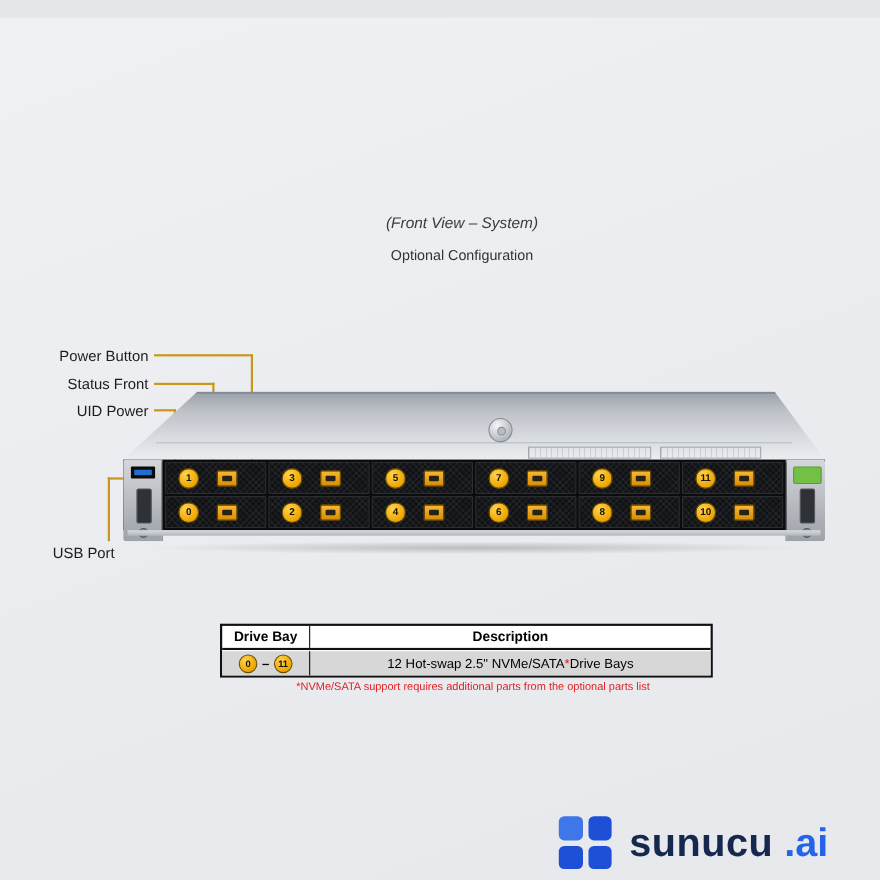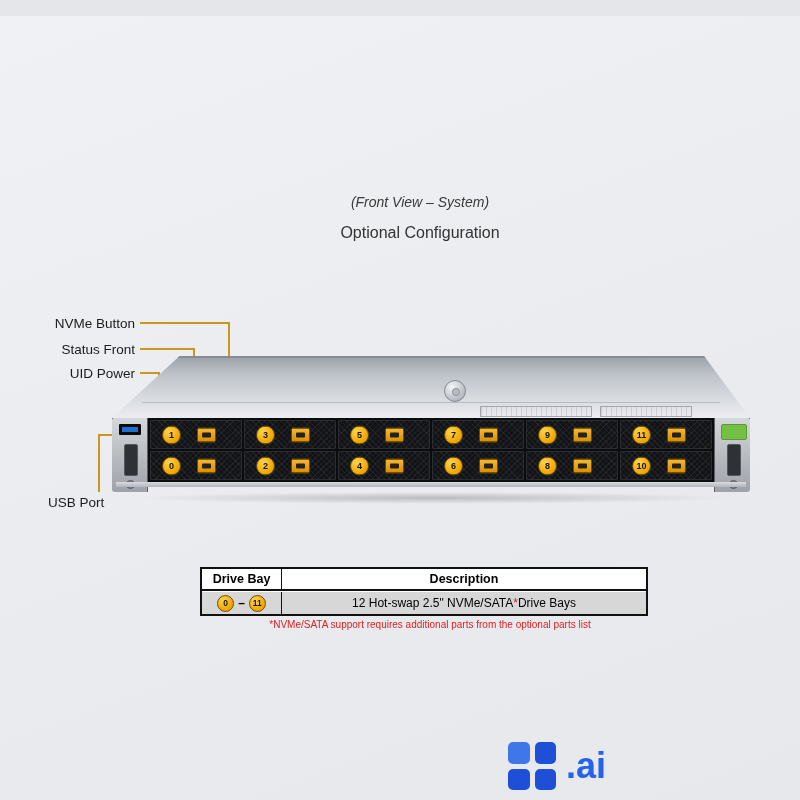--- a/index.html
+++ b/index.html
@@ -6,21 +6,21 @@
   #canvas{
     position:relative;width:800px;height:800px;margin:16px auto;
     background:linear-gradient(160deg,#f0f1f5 0%,#e9ebef 60%,#e6e8ec 100%);
     font-family:"Liberation Sans", sans-serif;overflow:hidden;
   }
   .abs{position:absolute;}
 
   
   .title-wrap{left:120px;top:178px;width:600px;text-align:center;}
   .title-line1{font-style:italic;font-size:14px;color:#3a3a3a;}
-  .title-line2{margin-top:14px;font-size:16px;color:#333;}
+  .title-line2{margin-top:14px;font-size:13px;color:#333;}
 
   
   .callout{font-size:13.5px;color:#1c1c1c;}
   .co-right{left:0;width:135px;text-align:right;}
   .line{position:absolute;background:#c9971c;}
 
   
   #chassis{left:112px;top:340px;width:638px;height:146px;}
   .topsurface{
     left:0;top:0;width:638px;height:62px;
@@ -113,21 +113,21 @@
 </head>
 <body>
 
 <div id="canvas">
 
   <div class="abs title-wrap">
     <div class="title-line1">(Front View – System)</div>
     <div class="title-line2">Optional Configuration</div>
   </div>
 
-  <div class="abs callout co-right" style="top:300px;">NVMe Button</div>
+  <div class="abs callout co-right" style="top:300px;">Power Button</div>
   <div class="abs callout co-right" style="top:326px;">Status Front</div>
   <div class="abs callout co-right" style="top:350px;">UID Power</div>
   <div class="abs callout" style="left:48px;top:479px;">USB Port</div>
 
   <div class="line" style="left:140px;top:306px;width:90px;height:2px;"></div>
   <div class="line" style="left:228px;top:306px;width:2px;height:100px;"></div>
   <div class="line" style="left:140px;top:332px;width:55px;height:2px;"></div>
   <div class="line" style="left:193px;top:332px;width:2px;height:74px;"></div>
   <div class="line" style="left:140px;top:356px;width:20px;height:2px;"></div>
   <div class="line" style="left:158px;top:356px;width:2px;height:50px;"></div>
@@ -277,16 +277,17 @@
 
   <div class="abs footnote">*NVMe/SATA support requires additional parts from the optional parts list</div>
 
   <div id="logo" class="abs">
     <div class="logo-icon">
       <div class="logo-sq lt"></div>
       <div class="logo-sq"></div>
       <div class="logo-sq"></div>
       <div class="logo-sq"></div>
     </div>
+    <div class="logo-text">sunucu</div>
     <div class="logo-suffix">.ai</div>
   </div>
 
 </div>
 
 </body></html>

